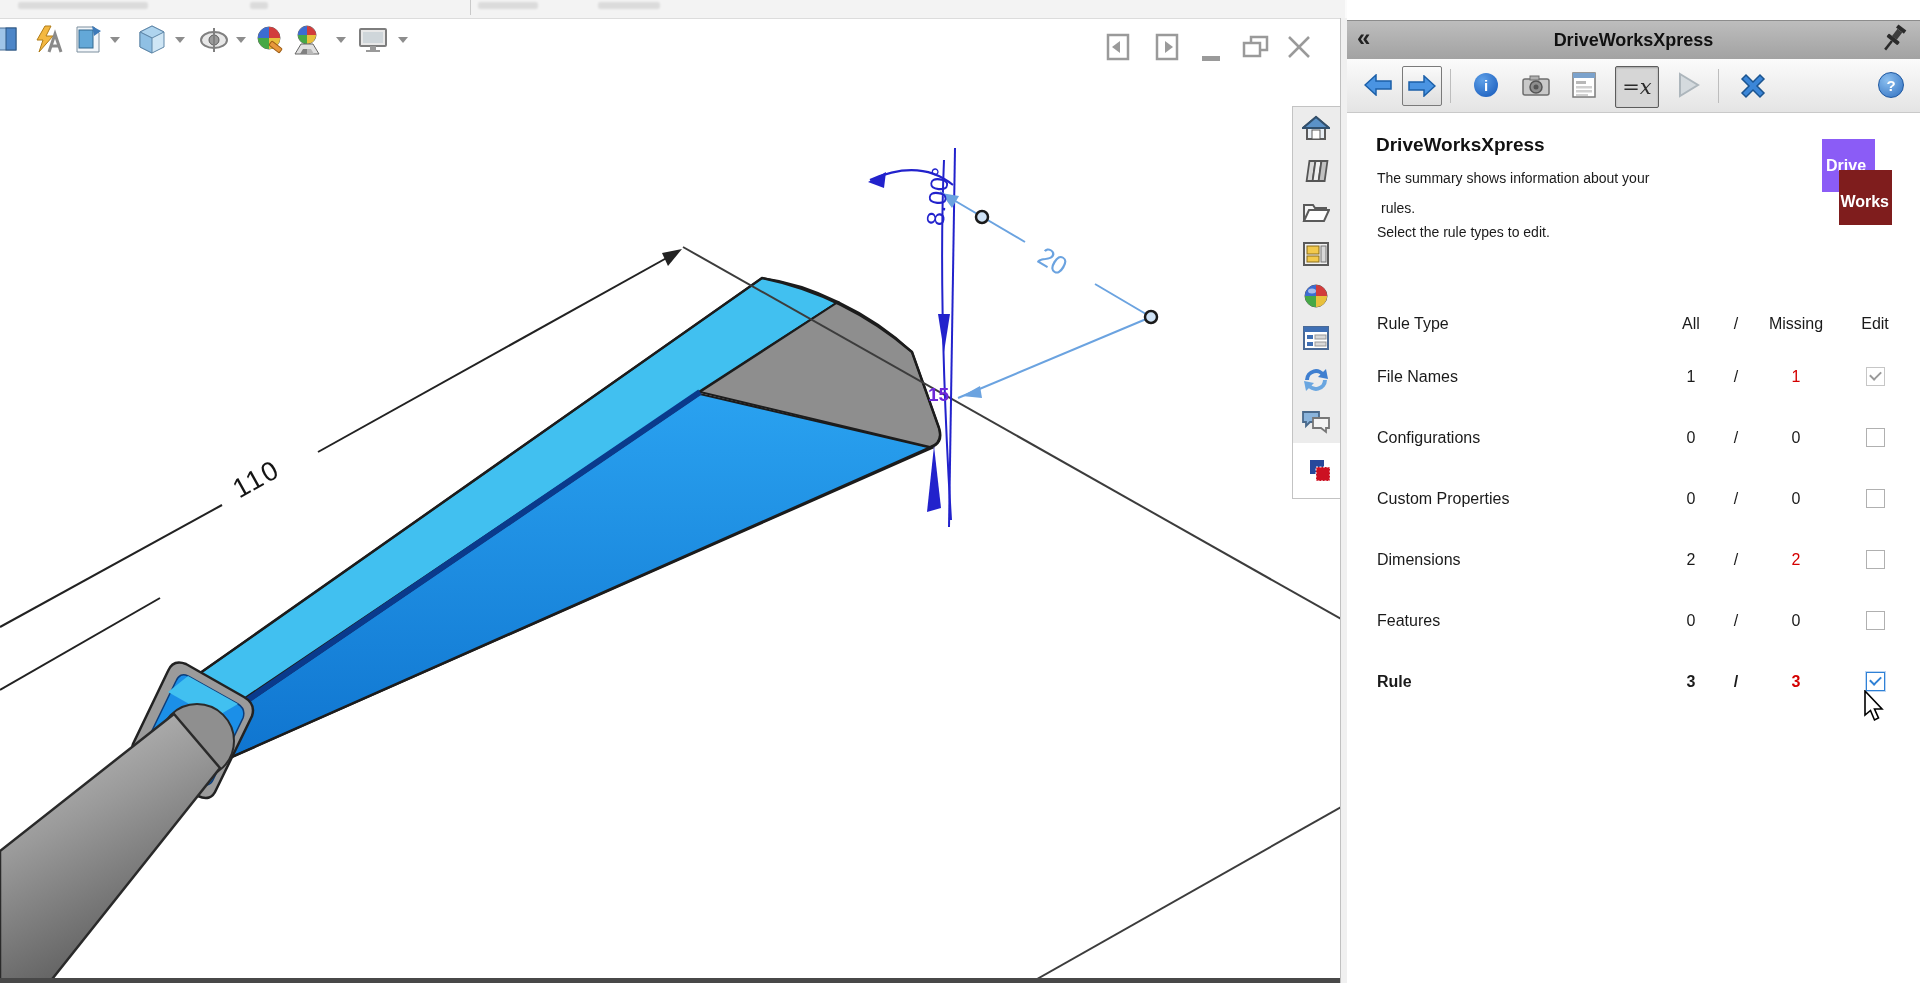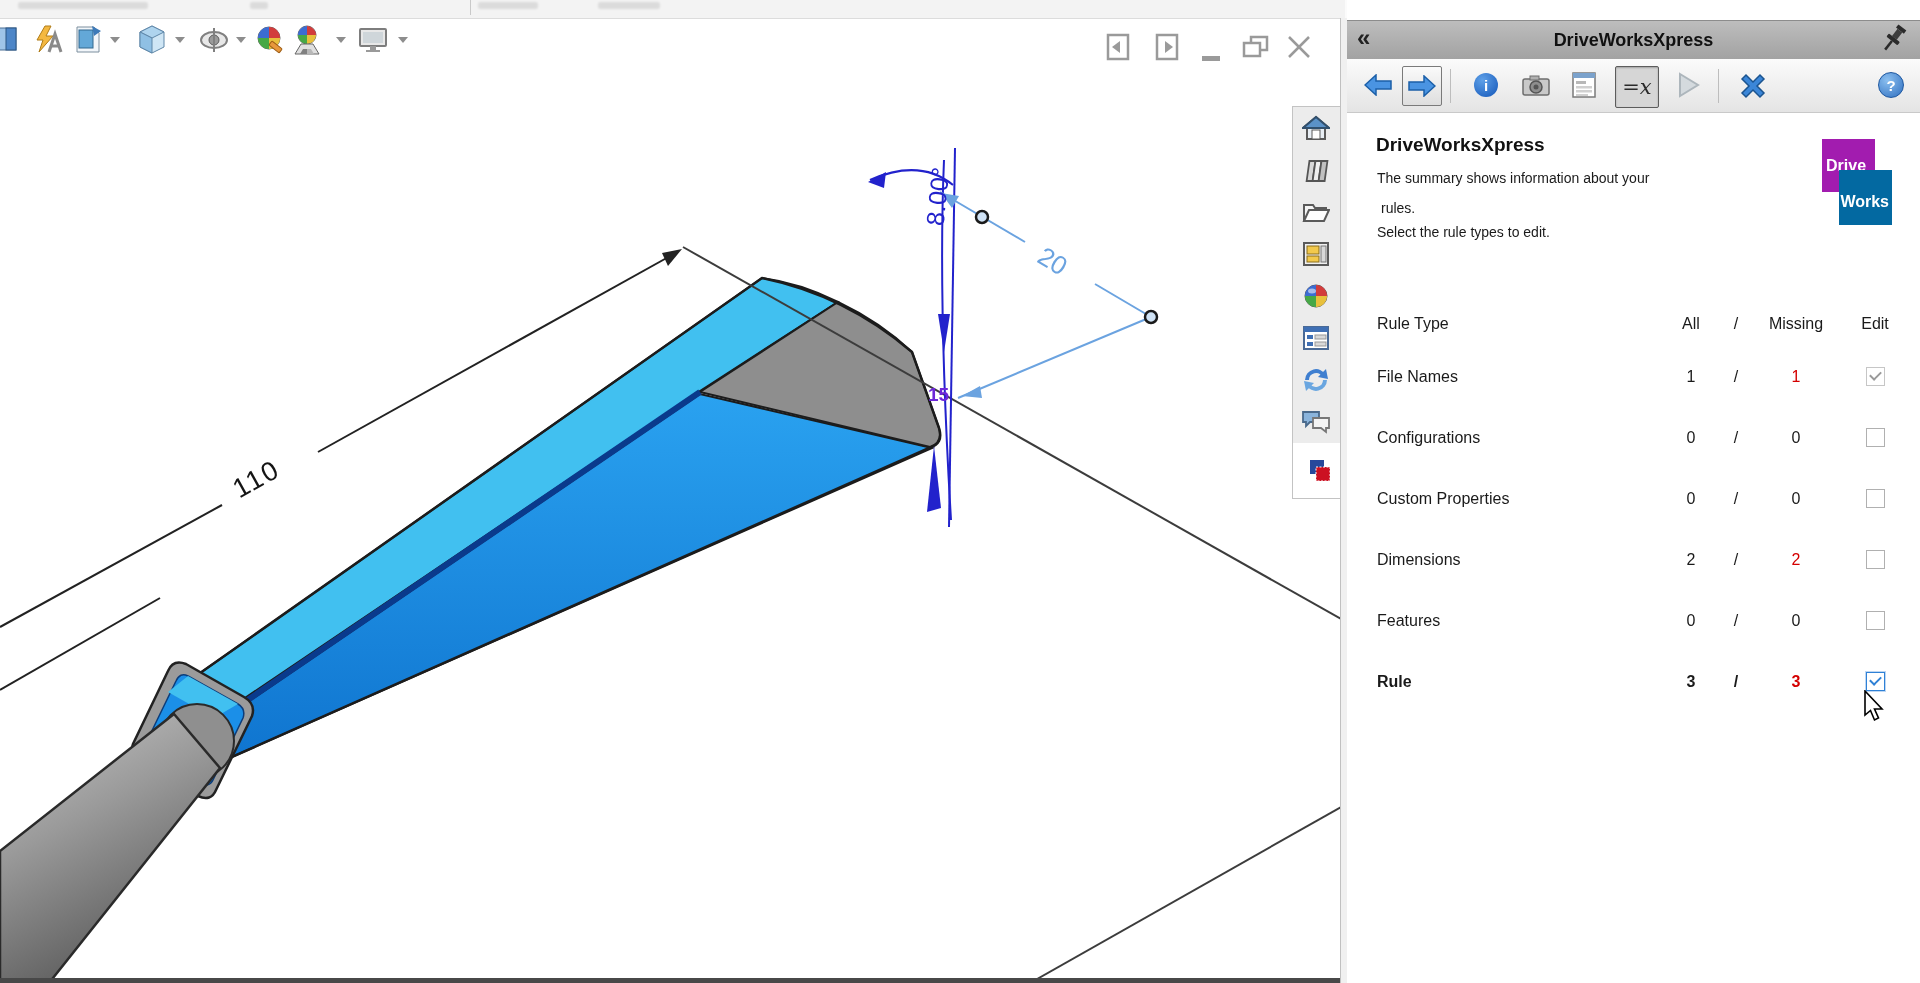--- a/index.html
+++ b/index.html
@@ -412,24 +412,24 @@
       <span class="tbtn" style="left:527px;width:34px;height:38px;">
         <span class="circle-ic help-c">
             <span>?</span>
           </span>
       </span>
     </div>
 
     <div class="p-heading">DriveWorksXpress</div>
 
     <div class="logo">
-      <div class="logo-blue" style="background:#a21caf;">
+      <div class="logo-blue" style="background:#8b5cf6;">
         <span>Drive</span>
       </div>
-      <div class="logo-red" style="background:#0369a1;">
+      <div class="logo-red" style="background:#7f1d1d;">
         <span>Works</span>
       </div>
     </div>
 
     <p class="p-desc" style="top:170px;margin:0;">The summary shows information about your</p>
     <p class="p-desc" style="top:196px;margin:4px;">rules.</p>
     <p class="p-desc" style="top:224px;margin:0;">Select the rule types to edit.</p>
 
     <div class="rt-table">
       <div class="trow head">

